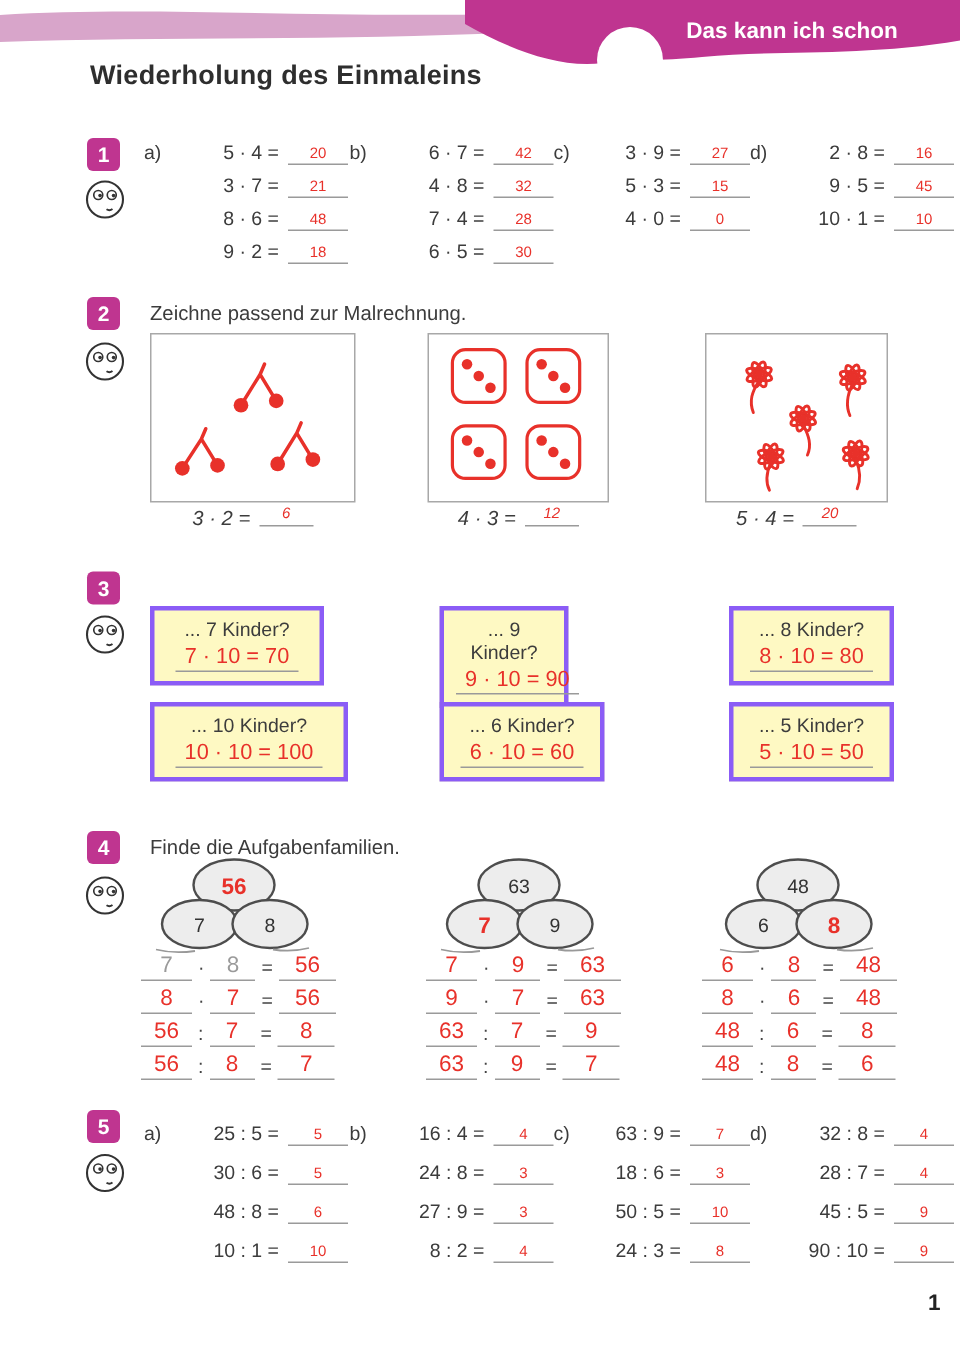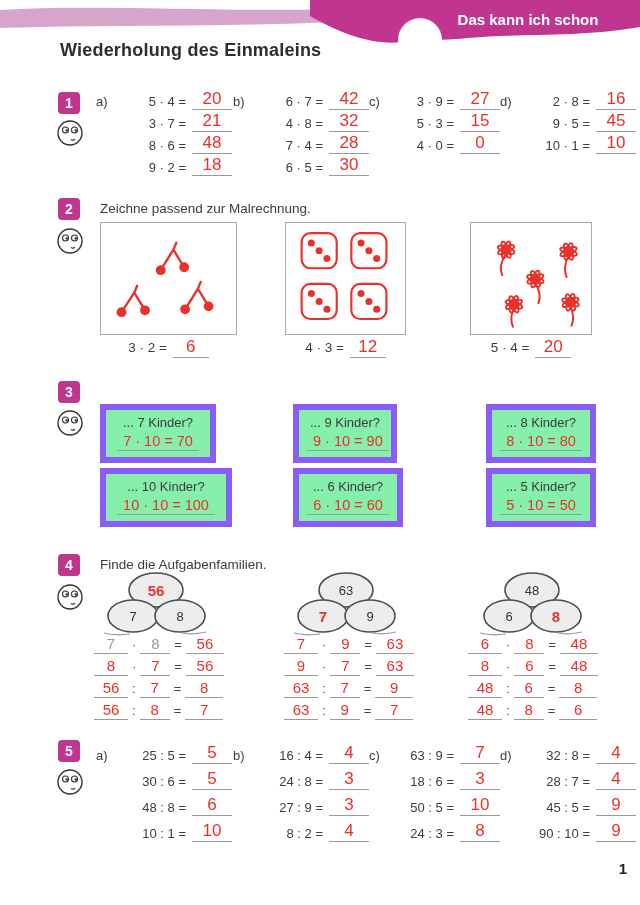--- a/index.html
+++ b/index.html
@@ -23,38 +23,38 @@
   .red { color:#e8312a; }
   
   .eq-block { position:absolute; display:flex; }
   .eq-col { display:flex; flex-direction:column; }
   .eq-row { display:flex; align-items:flex-end; height:22px; box-sizing:border-box; padding-bottom:2px; }
   .ex5 .eq-row { height:26px; }
   .lbl { width:24px; font-size:13px; padding-bottom:1px; }
   .q { width:66px; text-align:right; font-size:13px; padding-bottom:1px; white-space:pre; }
   .ans {
     min-width:36px; margin-left:6px; text-align:center;
-    color:#e8312a; font-size:17px; line-height:1.05;
+    color:#e8312a; font-size:10px; line-height:1.05;
     border-bottom:1.5px solid #9a9a9a; padding:0 2px 1px;
   }
   
   .draw-box { position:absolute; height:113px; border:1.5px solid #a8a8a8; background:#fff; box-sizing:border-box; }
-  .caption { position:absolute; display:flex; justify-content:center; align-items:center; }
+  .caption { position:absolute; display:flex; justify-content:center; align-items:flex-start;font-style:italic; }
   .caption .cq { font-size:13.5px; padding-bottom:1px; }
   .caption .ans { min-width:32px; }
   .cher path { fill:none; stroke:#e8312a; stroke-width:2.4; stroke-linecap:round; }
   .cher circle { fill:#e8312a; }
   .dice rect { fill:none; stroke:#e8312a; stroke-width:2.2; }
   .dice circle { fill:#e8312a; }
   .flw ellipse { fill:none; stroke:#e8312a; stroke-width:2; }
   .flw .ctr { fill:#e8312a; }
   .flw .stem { fill:none; stroke:#e8312a; stroke-width:2; stroke-linecap:round; }
   
   .card {
-    position:absolute; border:6px solid #8b5cf6; background:#86efac;
+    position:absolute; border:3px solid #8b5cf6; background:#fef9c3;
     text-align:center; padding:5px 8px 6px; box-sizing:border-box;
   }
   .card .cq { font-size:13px; display:block; margin-bottom:2px; }
   .card .ca {
     display:inline-block; color:#e8312a; font-size:14.5px;
     border-bottom:1.5px solid #9a9a9a; padding:0 6px 1px; white-space:nowrap;
   }
   
   .stones { position:absolute; width:120px; height:66px; }
   .stones ellipse { fill:#ededed; stroke:#4d4d4d; stroke-width:1.6; }
@@ -290,21 +290,21 @@
     <circle class="eye" cx="9.5" cy="11" r="3"></circle>
       <circle class="eye" cx="18.5" cy="11" r="3"></circle>
     <circle class="pupil" cx="10.7" cy="11.4" r="1.2"></circle>
       <circle class="pupil" cx="19.7" cy="11.4" r="1.2"></circle>
     <path class="mouth" d="M15,20.5 q2,1.4 4,-0.2"></path>
   </svg>
   <div class="card" style="left:100px;top:404px;width:116px">
     <span class="cq">... 7 Kinder?</span>
     <span class="ca">7 · 10 = 70</span>
   </div>
-  <div class="card" style="left:293px;top:404px;width:104px">
+  <div class="card" style="left:293px;top:404px;width:86px">
     <span class="cq">... 9 Kinder?</span>
     <span class="ca">9 · 10 = 90</span>
   </div>
   <div class="card" style="left:486px;top:404px;width:110px">
     <span class="cq">... 8 Kinder?</span>
     <span class="ca">8 · 10 = 80</span>
   </div>
   <div class="card" style="left:100px;top:468px;width:132px">
     <span class="cq">... 10 Kinder?</span>
     <span class="ca">10 · 10 = 100</span>

